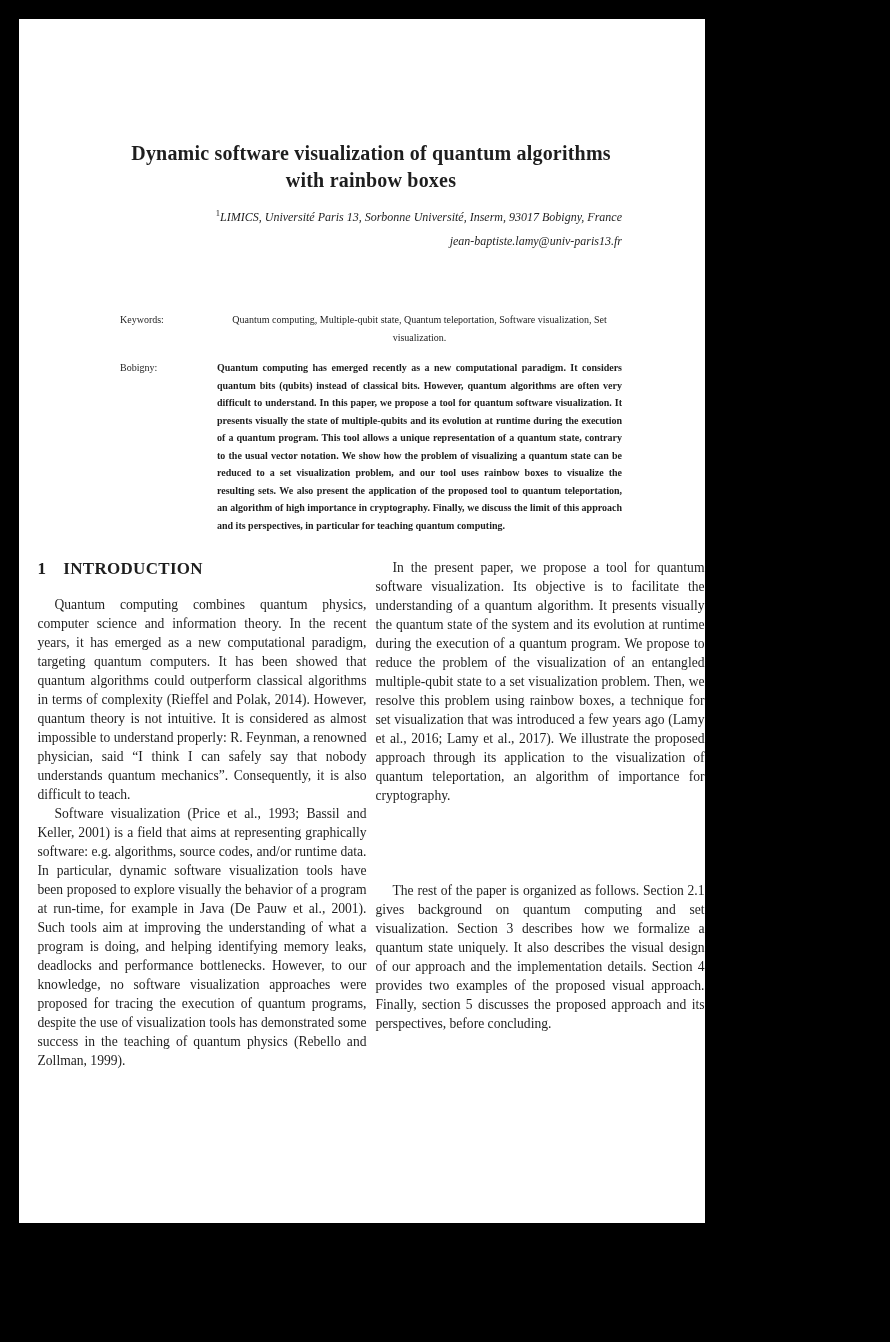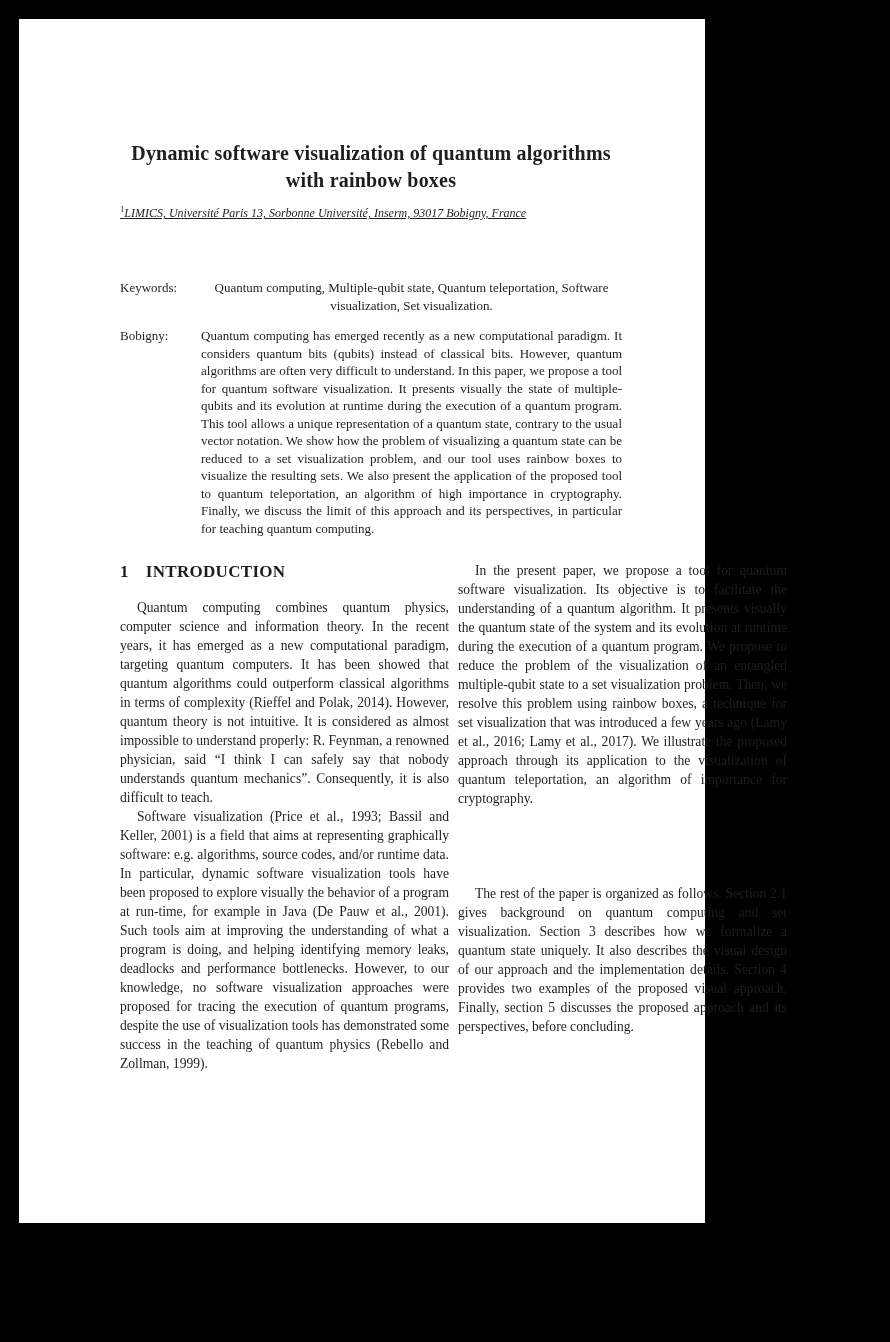--- a/index.html
+++ b/index.html
@@ -42,60 +42,62 @@
   .author-line {
     margin-top: 34px;
     text-align: center;
     font-size: 15px;
     line-height: 18px;
   }
   .author-line sup {
     font-size: 10px;
   }
   .affiliation, .email {
-    text-align: left;
+    text-align: right;
     font-size: 12px;
     font-style: italic;
-    line-height: 16px;
-    text-decoration: underline;
+    line-height: 24px;
   }
   .affiliation {
     margin-top: 7px;
   }
   .affiliation sup {
     font-size: 8.5px;
     font-style: normal;
   }
   .meta {
     margin-top: 58px;
   }
   .meta-row {
     display: flex;
-    font-size: 13px;
+    font-size: 10px;
+    gap: 16px;
   }
   .meta-row.keywords {
     margin-bottom: 13px;
   }
   .meta-label {
     flex: none;
     width: 81px;
     line-height: 17.5px;
   }
   .meta-text {
     flex: 1;
     line-height: 17.5px;
     text-align: center;
   }
   .meta-text.justify {
     text-align: justify;
+    font-weight: bold;
   }
   .columns {
     margin-top: 24px;
     display: flex;
     gap: 9px;
+    justify-content: center;
   }
   .col {
     flex: none;
     width: 329px;
     font-size: 13.6px;
     line-height: 19px;
     text-align: justify;
   }
   .section-heading {
     font-size: 17px;
@@ -121,20 +123,21 @@
   <div class="page">
     <div class="content">
 
       <h1 class="title">Dynamic software visualization of quantum algorithms with rainbow boxes</h1>
 
 
       <div class="affiliation">
         <sup>1</sup><span>LIMICS, Université Paris 13, Sorbonne Université, Inserm, 93017 Bobigny, France</span>
       </div>
 
+      <div class="email">jean-baptiste.lamy@univ-paris13.fr</div>
 
       <div class="meta">
         <div class="meta-row keywords">
           <div class="meta-label">Keywords:</div>
           <div class="meta-text">Quantum computing, Multiple-qubit state, Quantum teleportation, Software visualization, Set visualization.</div>
         </div>
         <div class="meta-row">
           <div class="meta-label">Bobigny:</div>
           <div class="meta-text justify">Quantum computing has emerged recently as a new computational paradigm. It considers quantum bits (qubits) instead of classical bits. However, quantum algorithms are often very difficult to understand. In this paper, we propose a tool for quantum software visualization. It presents visually the state of multiple-qubits and its evolution at runtime during the execution of a quantum program. This tool allows a unique representation of a quantum state, contrary to the usual vector notation. We show how the problem of visualizing a quantum state can be reduced to a set visualization problem, and our tool uses rainbow boxes to visualize the resulting sets. We also present the application of the proposed tool to quantum teleportation, an algorithm of high importance in cryptography. Finally, we discuss the limit of this approach and its perspectives, in particular for teaching quantum computing.</div>
         </div>

